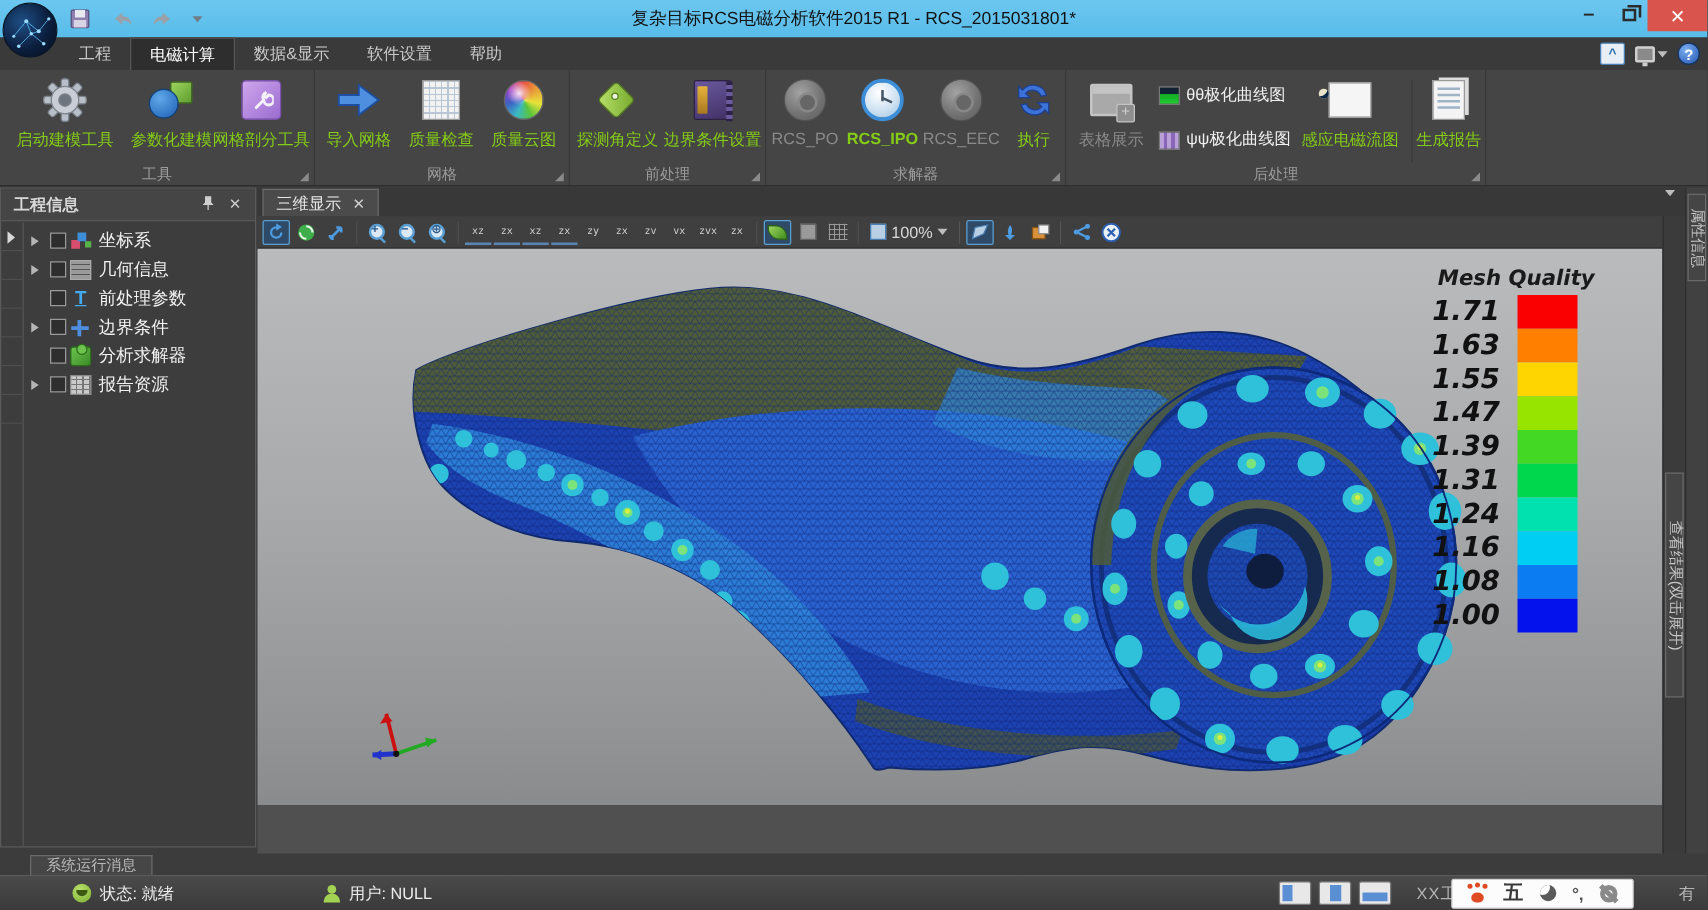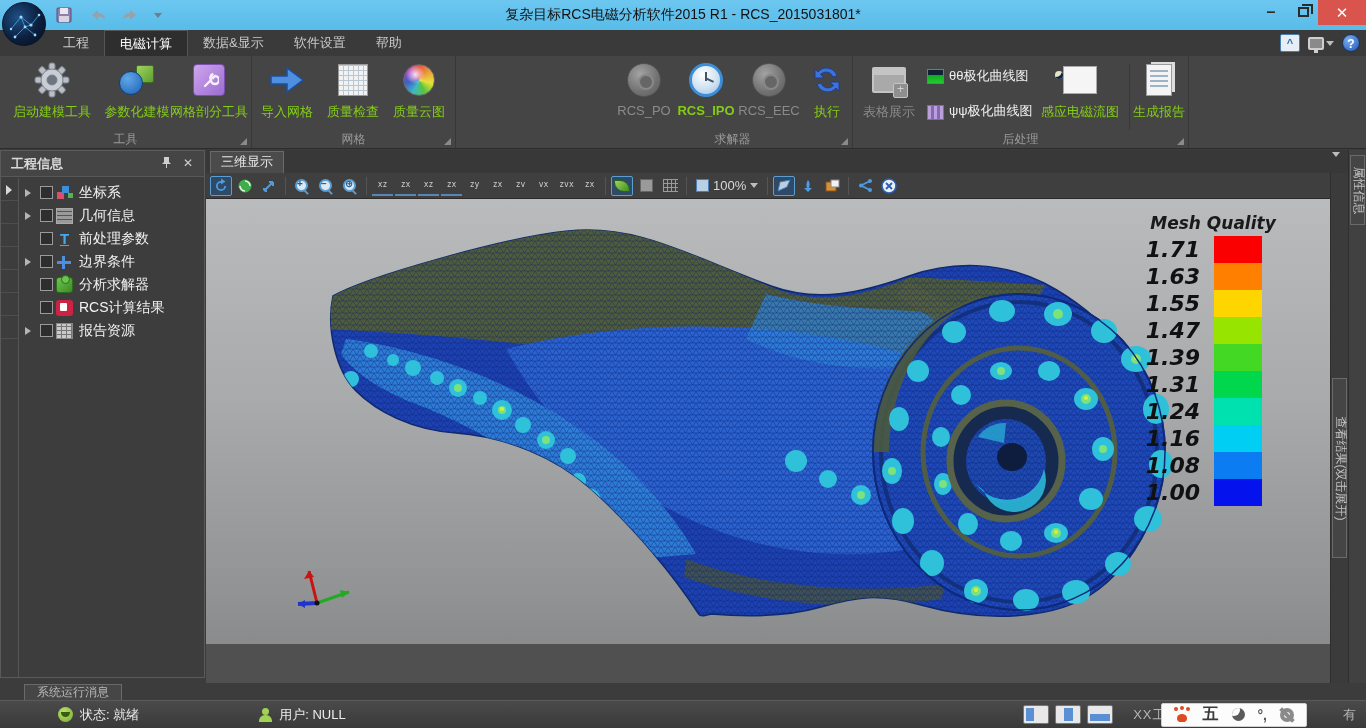--- a/index.html
+++ b/index.html
@@ -124,21 +124,21 @@
   .g-solver { background:linear-gradient(135deg,#6cc44e,#3d8a28); border-radius:3px; border:1px solid #2c6e1a; }
   .g-solver:after { content:""; position:absolute; left:4px; top:-3px; width:7px; height:7px; border-radius:50%; background:#6cc44e; border:1px solid #2c6e1a; }
   .g-rcs { background:#cc2244; border-radius:3px; }
   .g-rcs:after { content:""; position:absolute; left:4px; top:3px; width:7px; height:8px; background:#fff; border-radius:1px; }
   .g-report { background:#c9c9c9; border:1px solid #888;
     background-image:repeating-linear-gradient(0deg,transparent 0 3px,#777 3px 4px),repeating-linear-gradient(90deg,transparent 0 4px,#777 4px 5px); }
 
   
   #doctabbar { left:206px; top:150px; width:1142px; height:23px; background:#383838; }
   #doc-tab { position:absolute; left:4px; top:1px; height:22px; padding:0 10px; background:#4b4b4b;
-    border:1px solid #6a6a6a; border-bottom:none; color:#e6e6e6; font-size:13px; line-height:20px; display:flex; gap:9px; align-items:center;flex-direction:column; }
+    border:1px solid #6a6a6a; border-bottom:none; color:#e6e6e6; font-size:13px; line-height:20px; display:flex; gap:9px; align-items:center; }
   #doc-tab .x { color:#d0d0d0; font-weight:bold; font-size:12px; }
   #doctab-overflow { position:absolute; right:8px; top:7px; }
 
   
   #vtoolbar { left:206px; top:173px; width:1142px; height:26px; background:#3f3f3f; border-bottom:1px solid #2a2a2a;
     display:flex; align-items:center; padding-left:4px; gap:2px; }
   .vt-btn { width:22px; height:20px; display:flex; align-items:center; justify-content:center; border:1px solid transparent; border-radius:2px; }
   .vt-btn.sel { border-color:#5a9fd4; background:#2f4a66; }
   .vt-sep { width:1px; height:18px; background:#2c2c2c; border-right:1px solid #555; margin:0 3px; }
   .view-btn { width:21px; height:20px; color:#cfcfcf; font-size:8px; display:flex; align-items:center; justify-content:center;
@@ -339,20 +339,39 @@
     <div class="btn-big" style="left:136px; width:62px;">
       <span class="ic">
           <span class="ic-rainbow"></span>
         </span>
       <span class="lb">质量云图</span>
     </div>
     <div class="rgroup-label">网格</div>
     <div class="rgroup-launcher"></div>
   </div>
 
+  <div class="rgroup" style="left:456px; width:157px;">
+    <div class="btn-big" style="left:2px; width:72px;">
+      <span class="ic">
+          <span class="ic-tag">
+            <span class="body"></span>
+            <span class="hole"></span>
+          </span>
+        </span>
+      <span class="lb">探测角定义</span>
+    </div>
+    <div class="btn-big" style="left:72px; width:84px;">
+      <span class="ic">
+          <span class="ic-book"></span>
+        </span>
+      <span class="lb">边界条件设置</span>
+    </div>
+    <div class="rgroup-label">前处理</div>
+    <div class="rgroup-launcher"></div>
+  </div>
 
   <div class="rgroup" style="left:613px; width:240px;">
     <div class="btn-big disabled" style="left:2px; width:58px;">
       <span class="ic">
           <span class="ic-sphere-gray" style="opacity:.6"></span>
         </span>
       <span class="lb">RCS_PO</span>
     </div>
     <div class="btn-big" style="left:62px; width:62px;">
       <span class="ic">
@@ -470,26 +489,20 @@
         </span>
       <span class="cbx"></span>
       <span class="titem g-bc"></span>
       <span>边界条件</span>
     </div>
     <div class="tree-row">
       <span class="tw"></span>
       <span class="cbx"></span>
       <span class="titem g-solver"></span>
       <span>分析求解器</span>
-    </div>
-    <div class="tree-row">
-      <span class="tw"></span>
-      <span class="cbx"></span>
-      <span class="titem g-rcs"></span>
-      <span>RCS计算结果</span>
     </div>
     <div class="tree-row">
       <span class="tw">
           <span class="exp"></span>
         </span>
       <span class="cbx"></span>
       <span class="titem g-report"></span>
       <span>报告资源</span>
     </div>
   </div>

